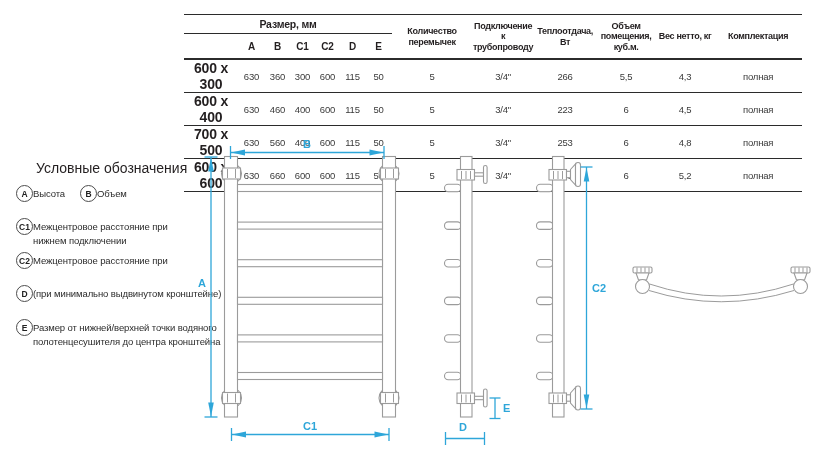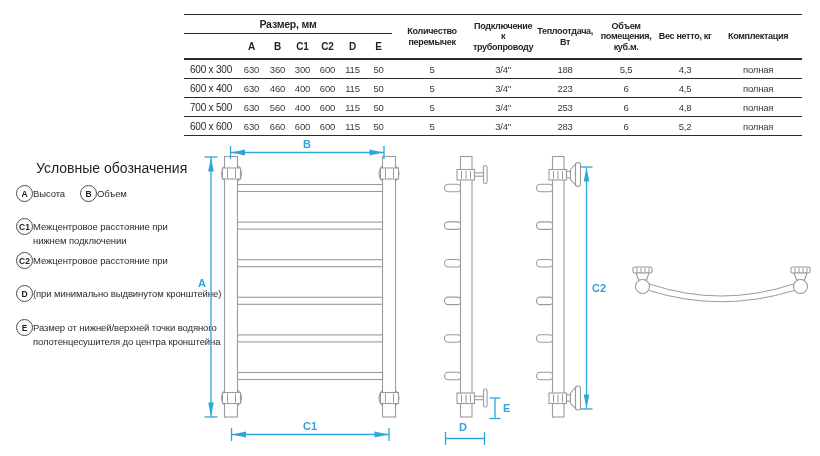--- a/index.html
+++ b/index.html
@@ -9,21 +9,21 @@
   
   .spec-table{position:absolute;left:184px;top:14px;width:618px;border-collapse:collapse;
               table-layout:fixed;border-top:1px solid #2b2b2b;border-bottom:1px solid #2b2b2b;}
   .spec-table th,.spec-table td{padding:0;margin:0;text-align:center;vertical-align:middle;
               font-weight:normal;letter-spacing:-0.2px;}
   th.group{height:18px;font-size:10.5px;font-weight:bold;border-bottom:1px solid #2b2b2b;}
   tr.sub th{height:24px;font-size:10px;font-weight:bold;border-bottom:2px solid #2b2b2b;}
   th.info{font-size:9px;font-weight:bold;line-height:1.12;border-bottom:2px solid #2b2b2b;
           letter-spacing:-0.3px;}
   .spec-table tbody td{height:18px;font-size:9.5px;border-bottom:1px solid #2b2b2b;color:#3a3a3a;}
-  .spec-table tbody td.size{font-weight:normal;font-size:10px;color:#231f20;}
+  .spec-table tbody td.size{font-weight:bold;font-size:14px;color:#231f20;}
 
   
   .legend-title{position:absolute;left:36px;top:160px;font-size:14px;font-weight:normal;}
   .legend-item{position:absolute;display:flex;align-items:flex-start;}
   .legend-circle{flex:0 0 auto;width:15px;height:15px;border:1.5px solid #4d4d4d;border-radius:50%;
                  display:flex;align-items:center;justify-content:center;
                  font-size:8.5px;font-weight:bold;color:#222;background:#fff;}
   .legend-text{font-size:9.5px;line-height:13.5px;letter-spacing:-0.1px;
                white-space:nowrap;padding-top:2px;color:#2b2b2b;}
   .legend-text .ln{display:block;}
@@ -81,21 +81,21 @@
       <tr>
         <td class="size">600 x 300</td>
         <td>630</td>
         <td>360</td>
         <td>300</td>
         <td>600</td>
         <td>115</td>
         <td>50</td>
         <td>5</td>
         <td>3/4"</td>
-        <td>188</td>
+        <td>266</td>
         <td>5,5</td>
         <td>4,3</td>
         <td>полная</td>
       </tr>
       <tr>
         <td class="size">600 x 400</td>
         <td>630</td>
         <td>460</td>
         <td>400</td>
         <td>600</td>

